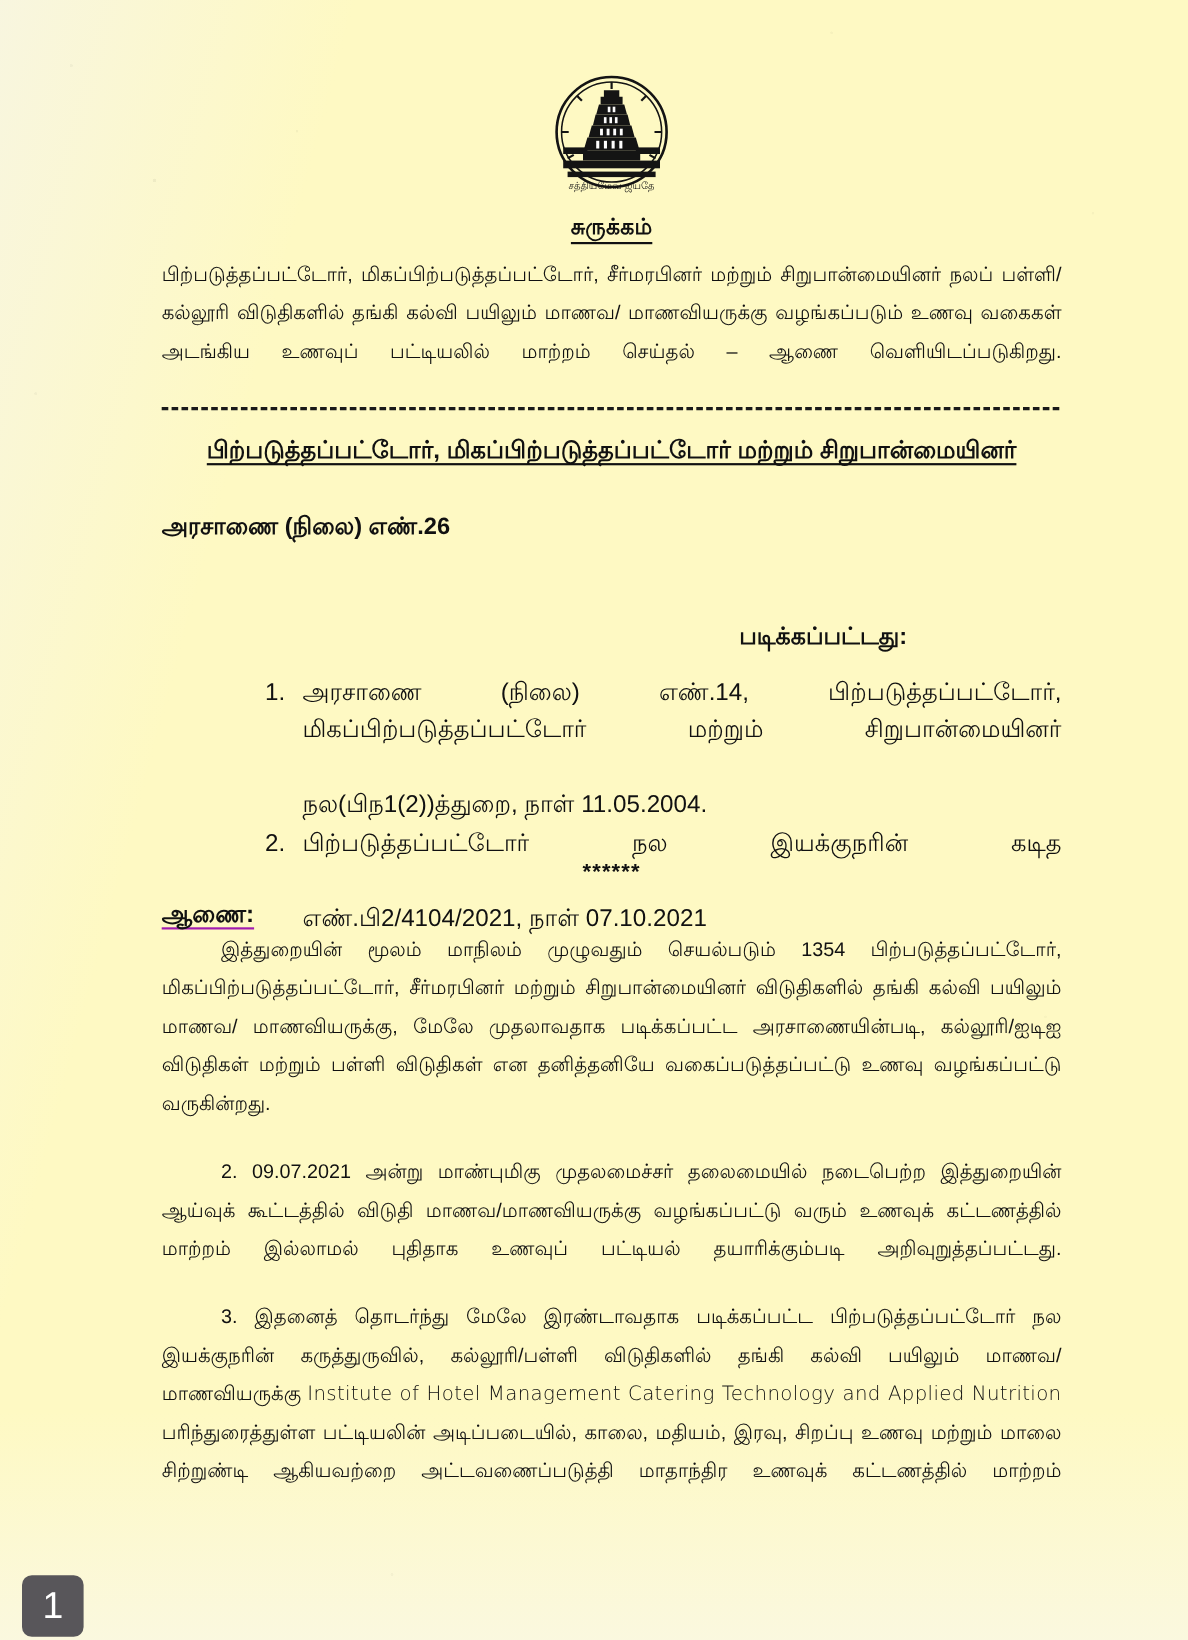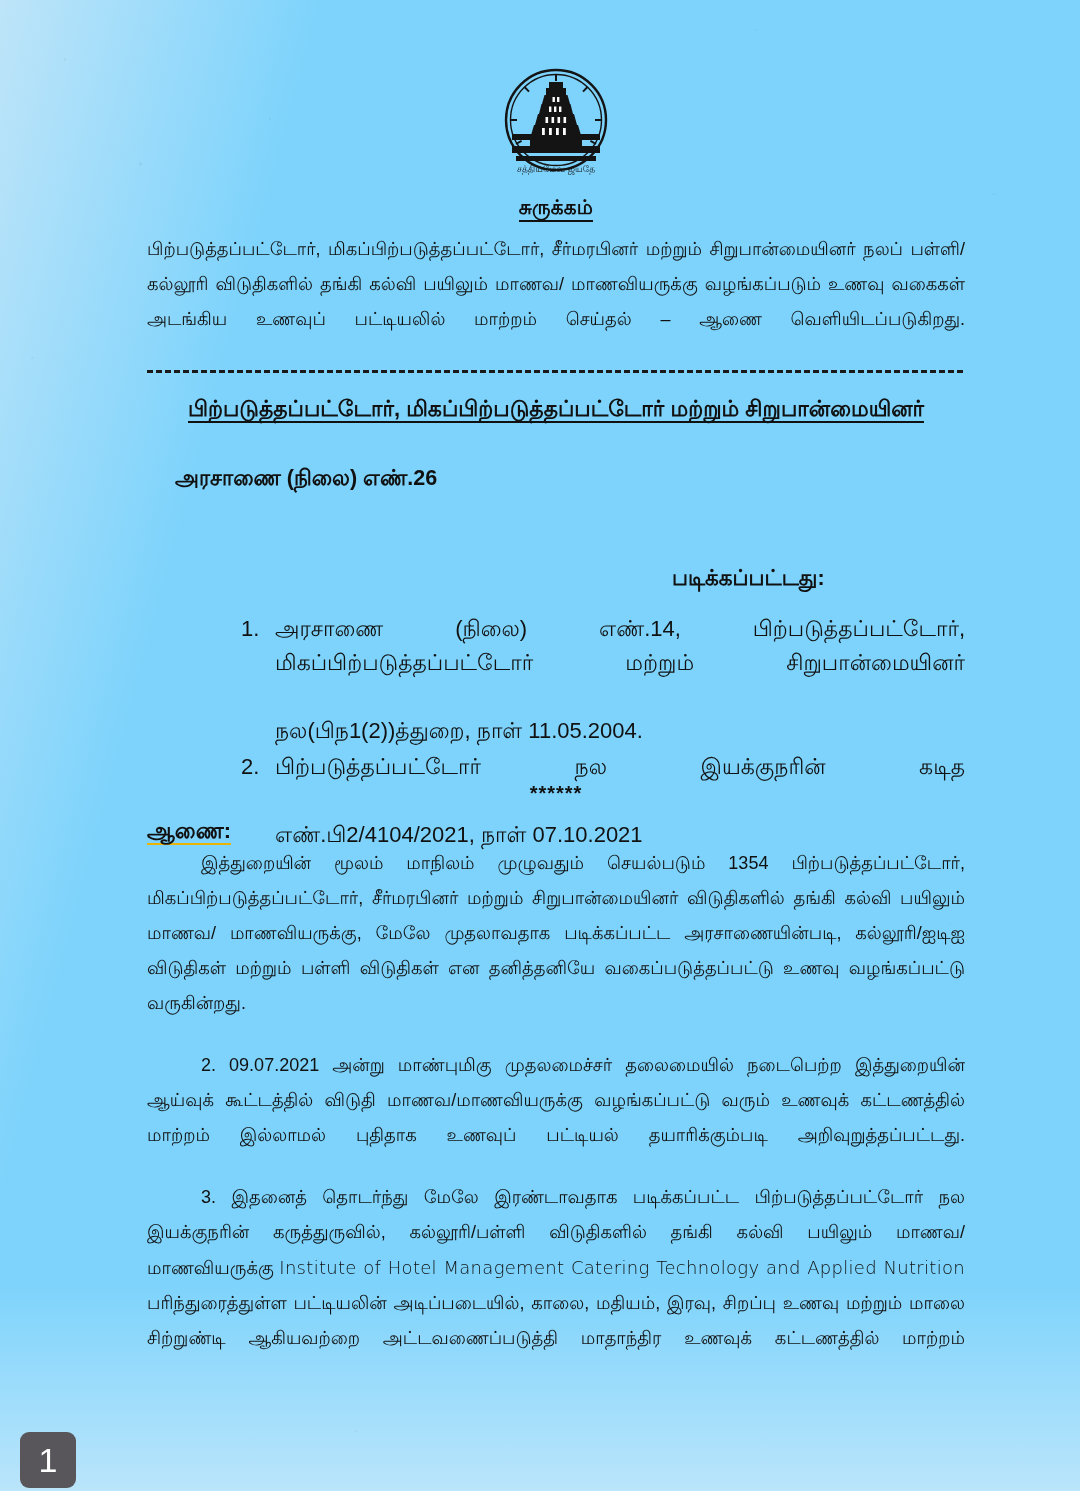--- a/index.html
+++ b/index.html
@@ -7,21 +7,21 @@
     padding: 0;
     background: #ffffff;
   }
   body {
     font-family: "Liberation Sans", sans-serif;
   }
   .page {
     position: relative;
     width: 1080px;
     height: 1491px;
-    background: #7dd3fc;
+    background: #fef9c3;
     overflow: hidden;
     color: #111111;
   }
   
   .scan-noise {
     position: absolute;
     inset: 0;
     pointer-events: none;
     background:
       radial-gradient(circle at 6% 4%, rgba(0,0,0,0.035) 0 1.2px, transparent 1.6px),
@@ -103,21 +103,20 @@
   }
 
   .go-row {
     display: flex;
     align-items: flex-start;
     font-weight: bold;
     font-size: 21.5px;
   }
   .go-left {
     width: 525px;
-    margin-left: 28px;
   }
   .go-right {
     line-height: 33px;
   }
   .read-label {
     font-weight: bold;
     font-size: 21.5px;
   }
 
   ol.refs {
@@ -149,21 +148,21 @@
     font-size: 20px;
     font-weight: bold;
     letter-spacing: 1px;
   }
 
   .order-label {
     font-weight: bold;
     font-size: 22px;
   }
   .order-label span {
-    border-bottom: 2px solid #eab308;
+    border-bottom: 2px solid #a21caf;
   }
 
   .en {
     font-family: "DejaVu Sans", sans-serif;
     font-weight: 300;
     letter-spacing: 0.3px;
   }
 
   
   .page-badge {

